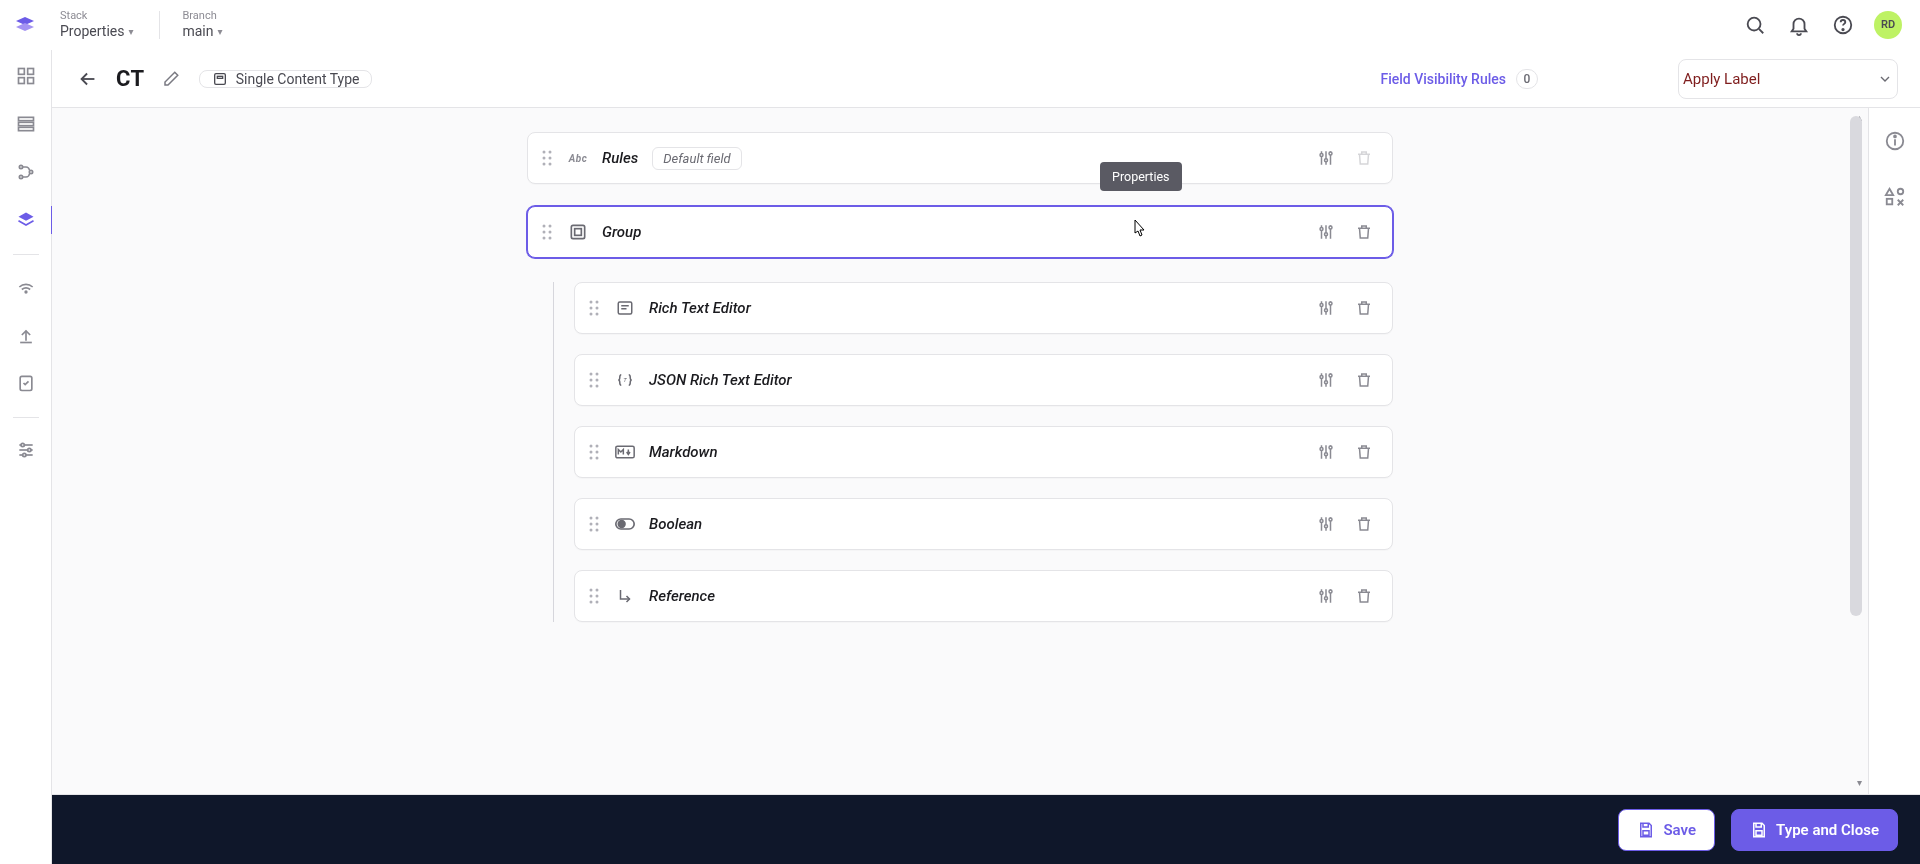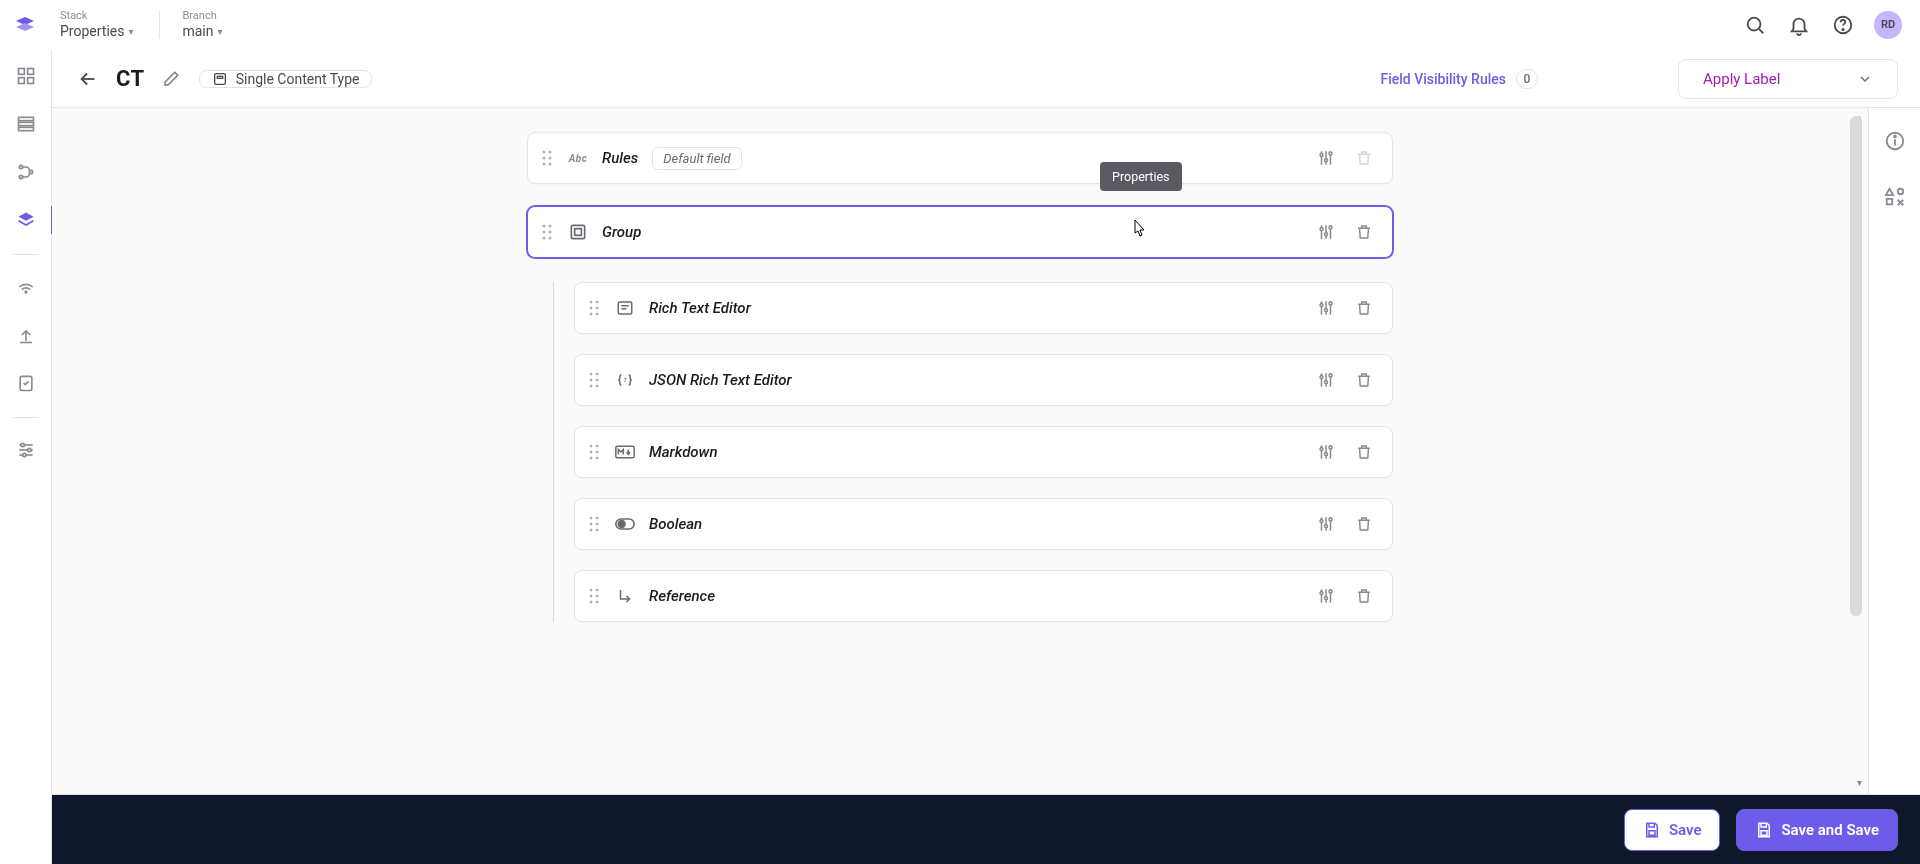--- a/index.html
+++ b/index.html
@@ -22,21 +22,21 @@
     display:flex; align-items:center; padding:0 18px 0 12px;
     border-bottom:1px solid transparent;
   }
   .logo { width:26px; height:26px; margin-right:22px; display:flex; align-items:center; justify-content:center; }
   .stack-block, .branch-block { display:flex; flex-direction:column; line-height:1.1; margin-right:26px; }
   .stack-label { font-size:11px; color:var(--text-light); margin-bottom:2px; }
   .stack-value { font-size:14px; color:var(--text-med); display:flex; align-items:center; gap:4px; }
   .tri { font-size:10px; color:var(--text-light); }
   .topbar-spacer { flex:1; }
   .top-icon { width:34px; height:34px; display:flex; align-items:center; justify-content:center; color:#4a4a52; border-radius:50%; margin-left:10px; }
-  .avatar { width:28px; height:28px; background:#c4b5fd; border-radius:50%; font-size:11px; font-weight:600; color:#4a4a52; display:flex; align-items:center; justify-content:center; margin-left:14px; }
+  .avatar { width:28px; height:28px; background:#bef264; border-radius:50%; font-size:11px; font-weight:600; color:#4a4a52; display:flex; align-items:center; justify-content:center; margin-left:14px; }
 
   
   .leftrail {
     position:absolute; left:0; top:50px; bottom:0; width:52px;
     border-right:1px solid var(--border-light);
     display:flex; flex-direction:column; align-items:center; padding-top:10px;
   }
   .leftrail .rail-icon {
     width:32px; height:32px; display:flex; align-items:center; justify-content:center;
     color:#8a8a92; margin-bottom:16px; border-radius:6px;
@@ -63,21 +63,21 @@
   .subheader-spacer { flex:1; }
   .fvr { display:flex; align-items:center; gap:10px; color:var(--accent); font-size:14px; font-weight:500; }
   .fvr-badge {
     display:inline-flex; align-items:center; justify-content:center;
     min-width:22px; height:20px; border:1px solid var(--border-light);
     border-radius:10px; font-size:12px; color:#6a6a72; background:#fff;
   }
   .apply-label {
     margin-left:140px; width:220px; height:40px; border:1px solid var(--border-light);
     border-radius:8px; display:flex; align-items:center; justify-content:space-between;
-    padding:0 24px; font-size:15px; color:#a21caf;
+    padding:0 4px; font-size:15px; color:#7f1d1d;
   }
 
   
   .rightrail {
     position:absolute; right:0; top:108px; bottom:70px; width:52px;
     border-left:1px solid var(--border-light);
     display:flex; flex-direction:column; align-items:center; padding-top:22px; gap:30px;
   }
   .rightrail .util-icon { color:#8a8a92; }
 
@@ -606,15 +606,15 @@
         <rect x="8" y="13" width="8" height="6"></rect>
       </svg>
     <span>Save</span>
   </button>
   <button class="btn btn-primary">
     <svg width="18" height="18" viewBox="0 0 24 24" fill="none" stroke="currentColor" stroke-width="2">
         <path d="M5 3h11l3 3v15H5z"></path>
         <path d="M8 3v5h7V3"></path>
         <rect x="8" y="13" width="8" height="6"></rect>
       </svg>
-    <span>Save and Save</span>
+    <span>Type and Close</span>
   </button>
 </div>
 
 </body></html>

